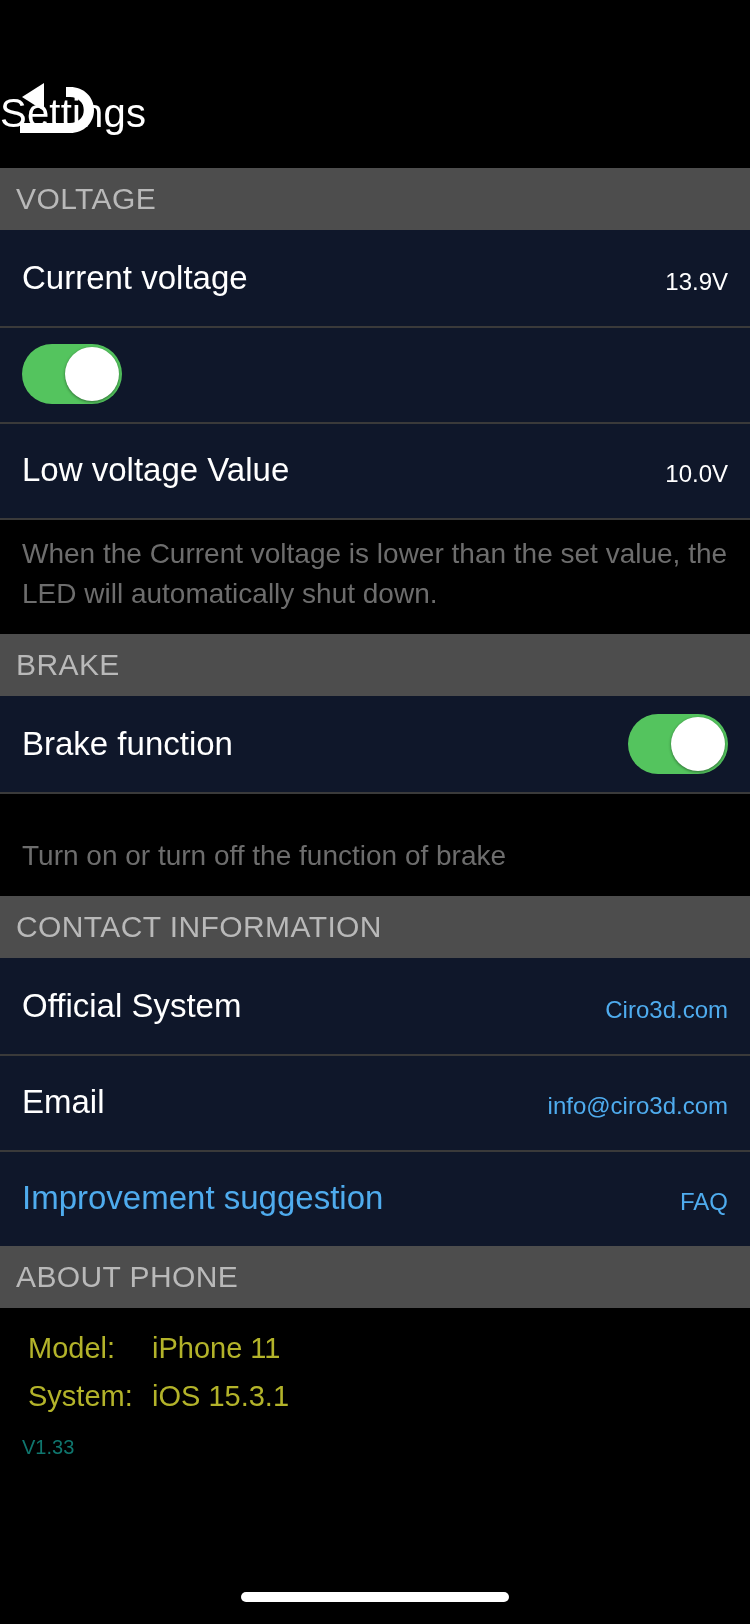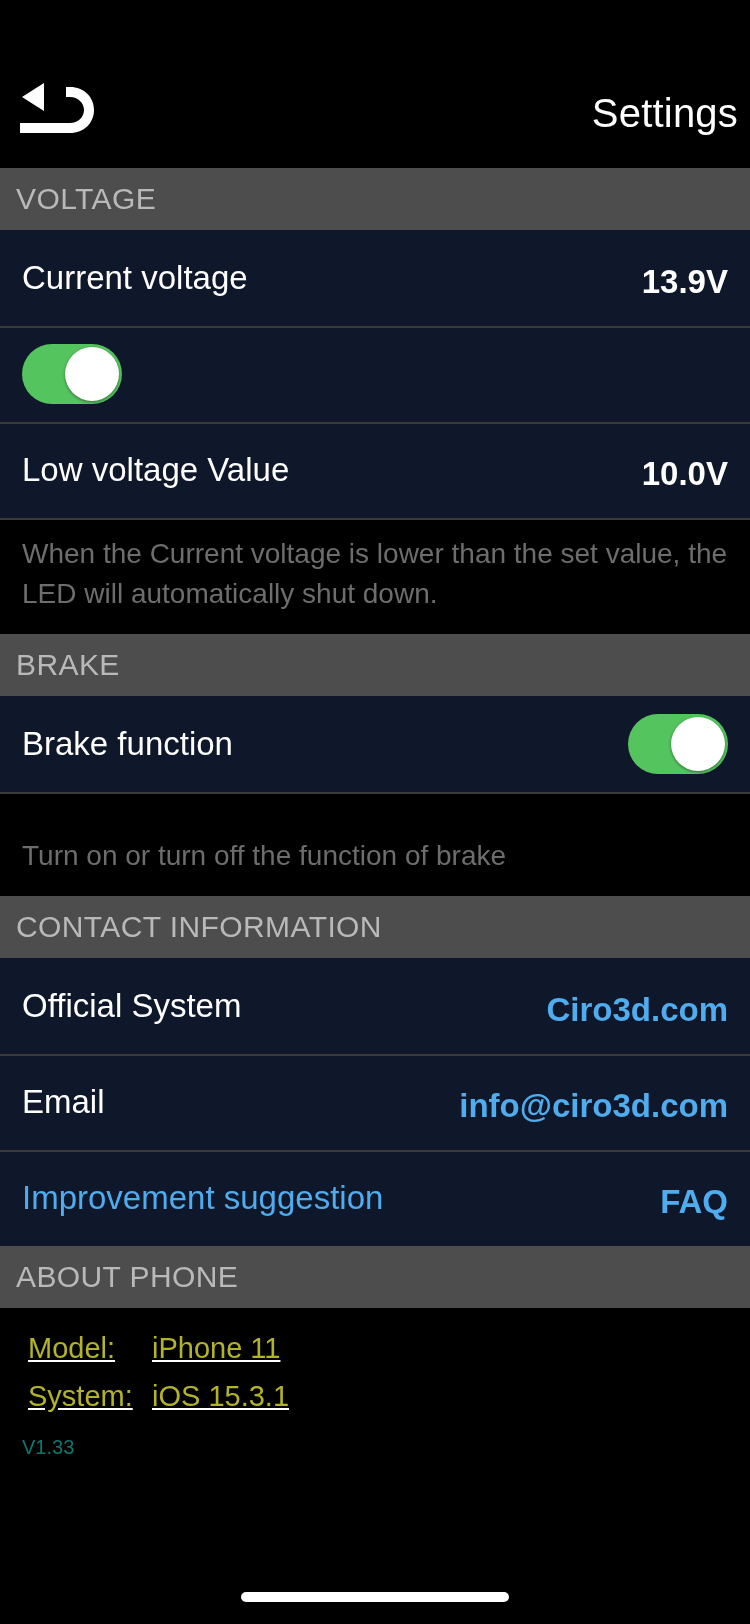--- a/index.html
+++ b/index.html
@@ -41,21 +41,21 @@
     align-items: center;
     justify-content: flex-start;
     cursor: pointer;
   }
   .back-btn svg { display: block; }
   .nav-title {
     position: absolute;
     left: 0;
     right: 12px;
     top: 88px;
-    text-align: right;
+    text-align: left;
     font-size: 40px;
     line-height: 50px;
     font-weight: 400;
     color: #ffffff;
     letter-spacing: 0.2px;
   }
 
   
   .section-header {
     background: #4d4d4d;
@@ -93,24 +93,24 @@
     height: 2px;
     background: #3a3a3a;
   }
   .row-label {
     font-size: 33px;
     line-height: 40px;
     color: #ffffff;
     font-weight: 400;
   }
   .row-value {
-    font-size: 33px;
+    font-size: 24px;
     line-height: 40px;
     color: #ffffff;
-    font-weight: 700;
+    font-weight: 400;
     margin-top: 7px;
   }
   .row-value.link,
   .row-label.link {
     color: #4facee;
   }
 
   
   .toggle {
     position: relative;
@@ -158,21 +158,20 @@
     padding-bottom: 8px;
   }
   .footnote.voltage-note { height: 116px; }
   .footnote.brake-note { height: 104px; }
 
   
   .about-block {
     background: #000000;
     padding: 16px 22px 0 22px;
     box-sizing: border-box;
-    text-decoration: underline;
   }
   .about-line {
     display: flex;
     align-items: baseline;
     font-size: 29px;
     line-height: 48px;
     color: #b3b32a;
     font-weight: 400;
   }
   .about-line .a-key {

